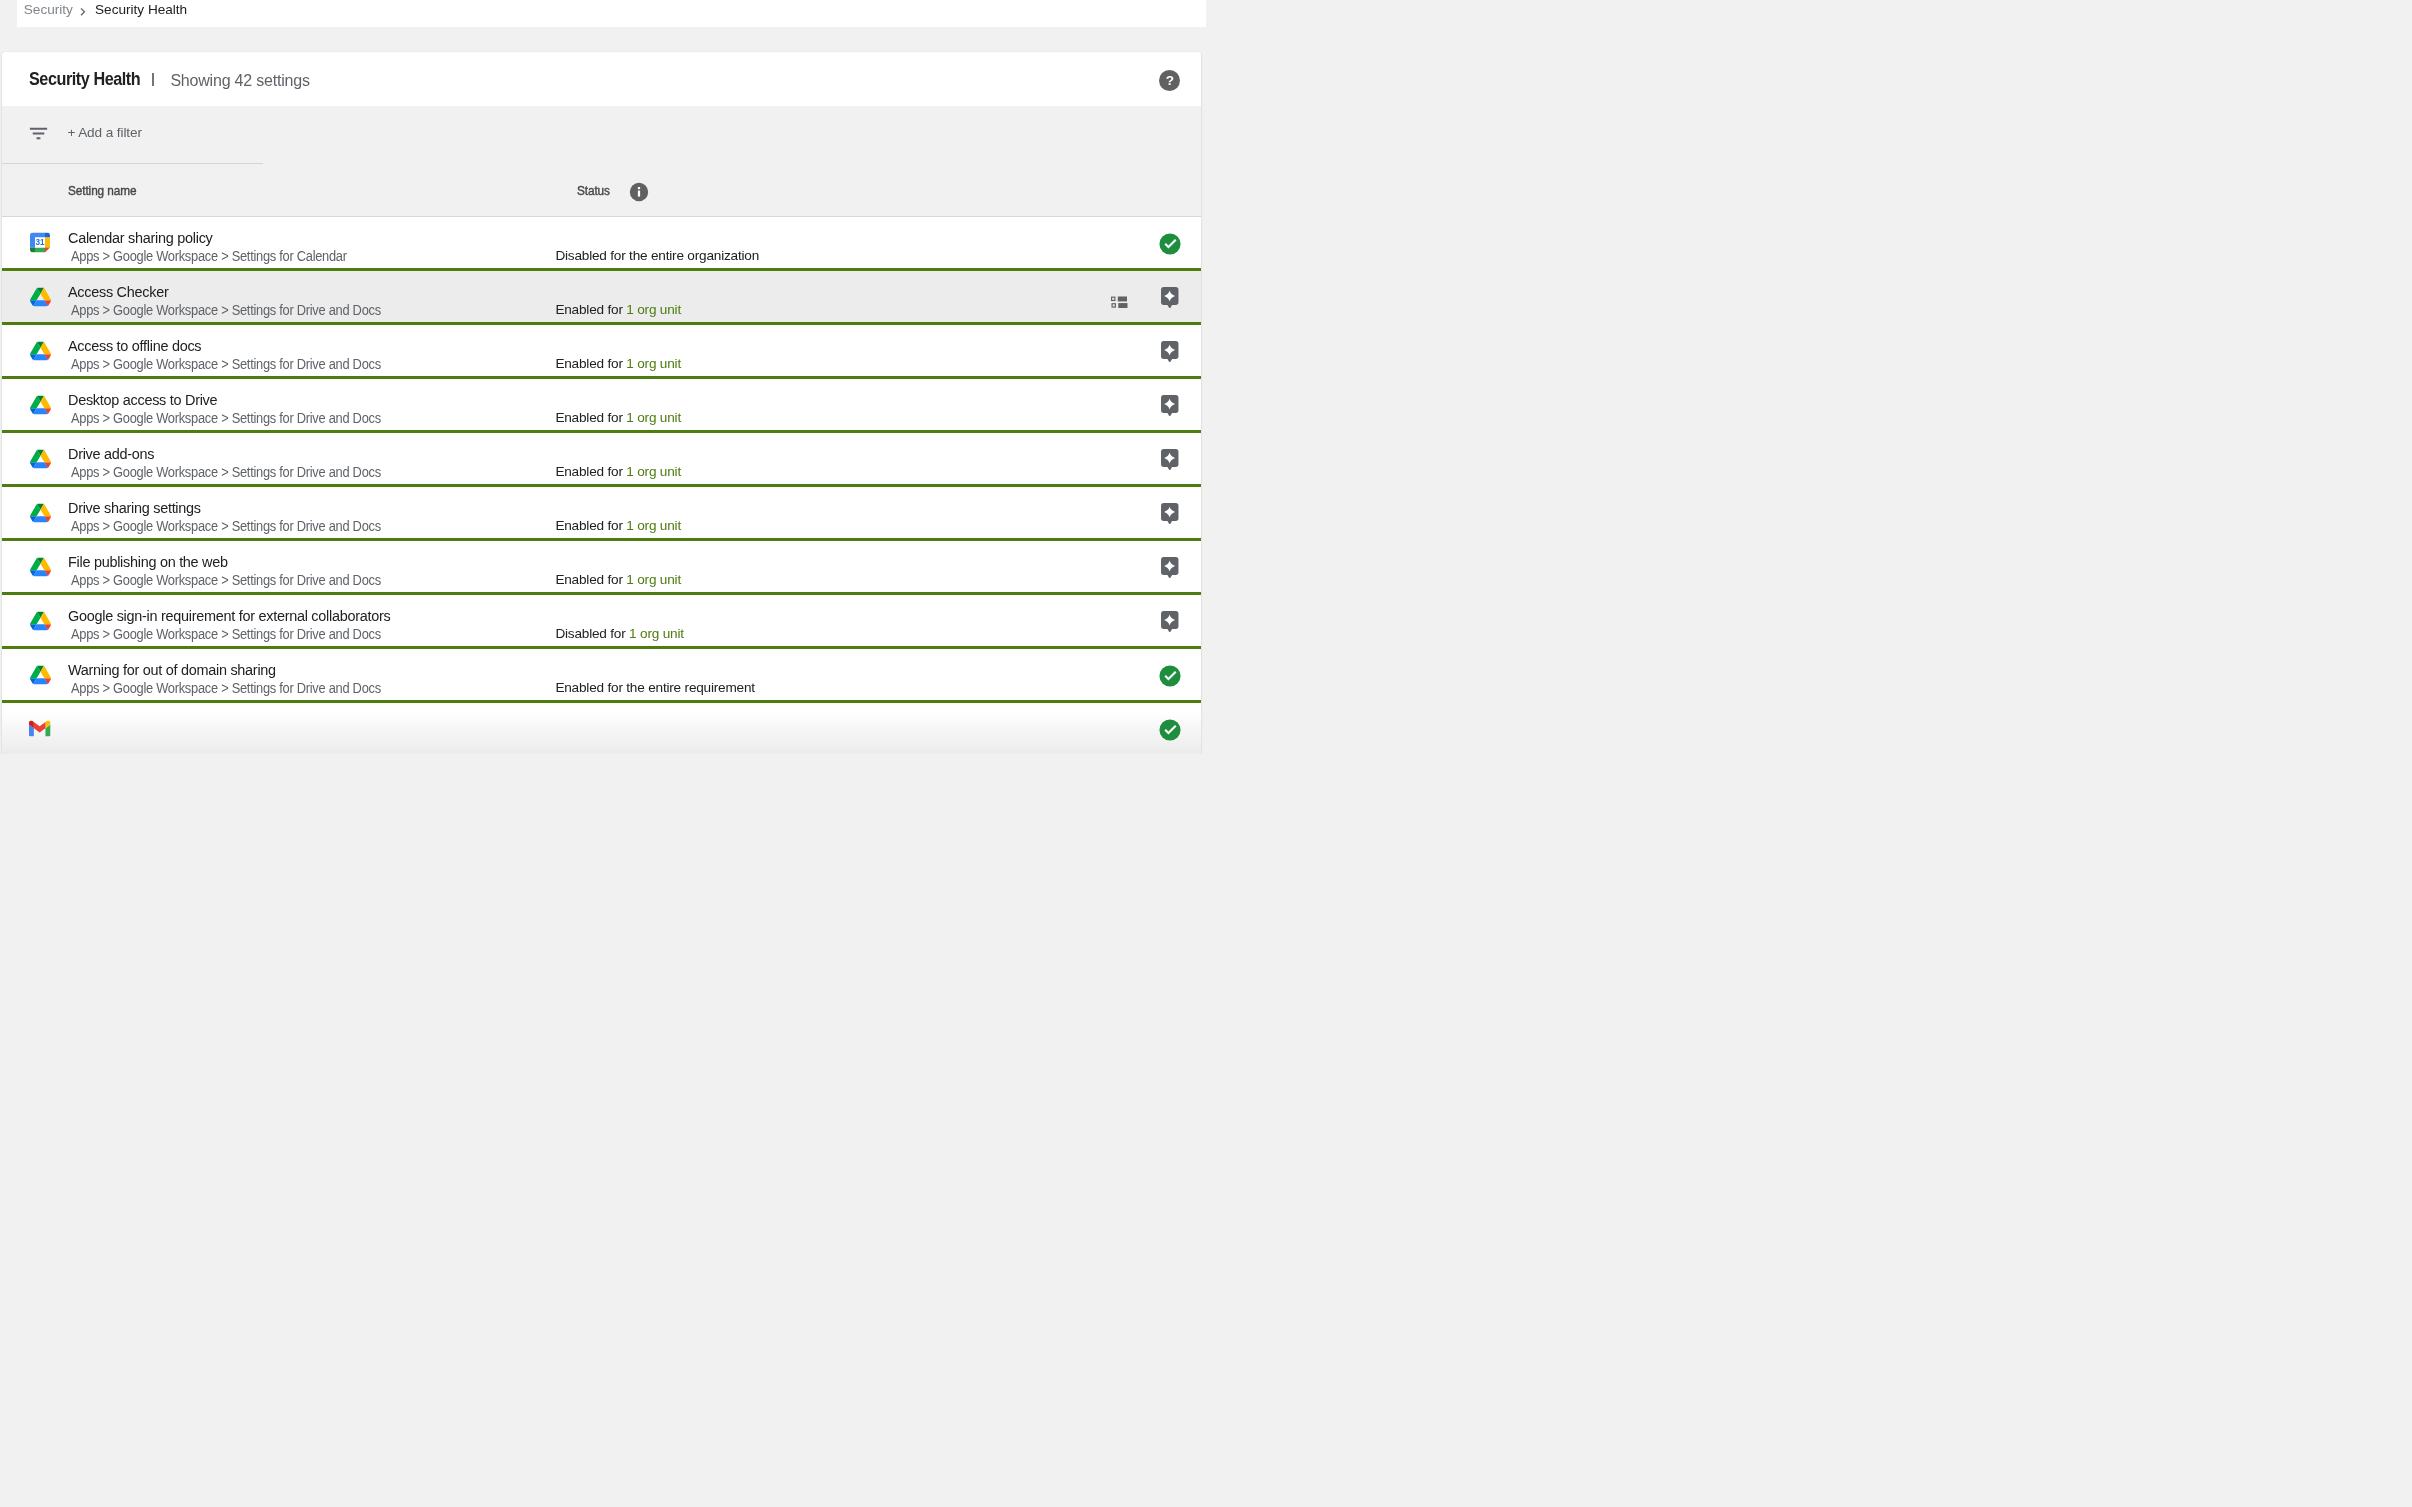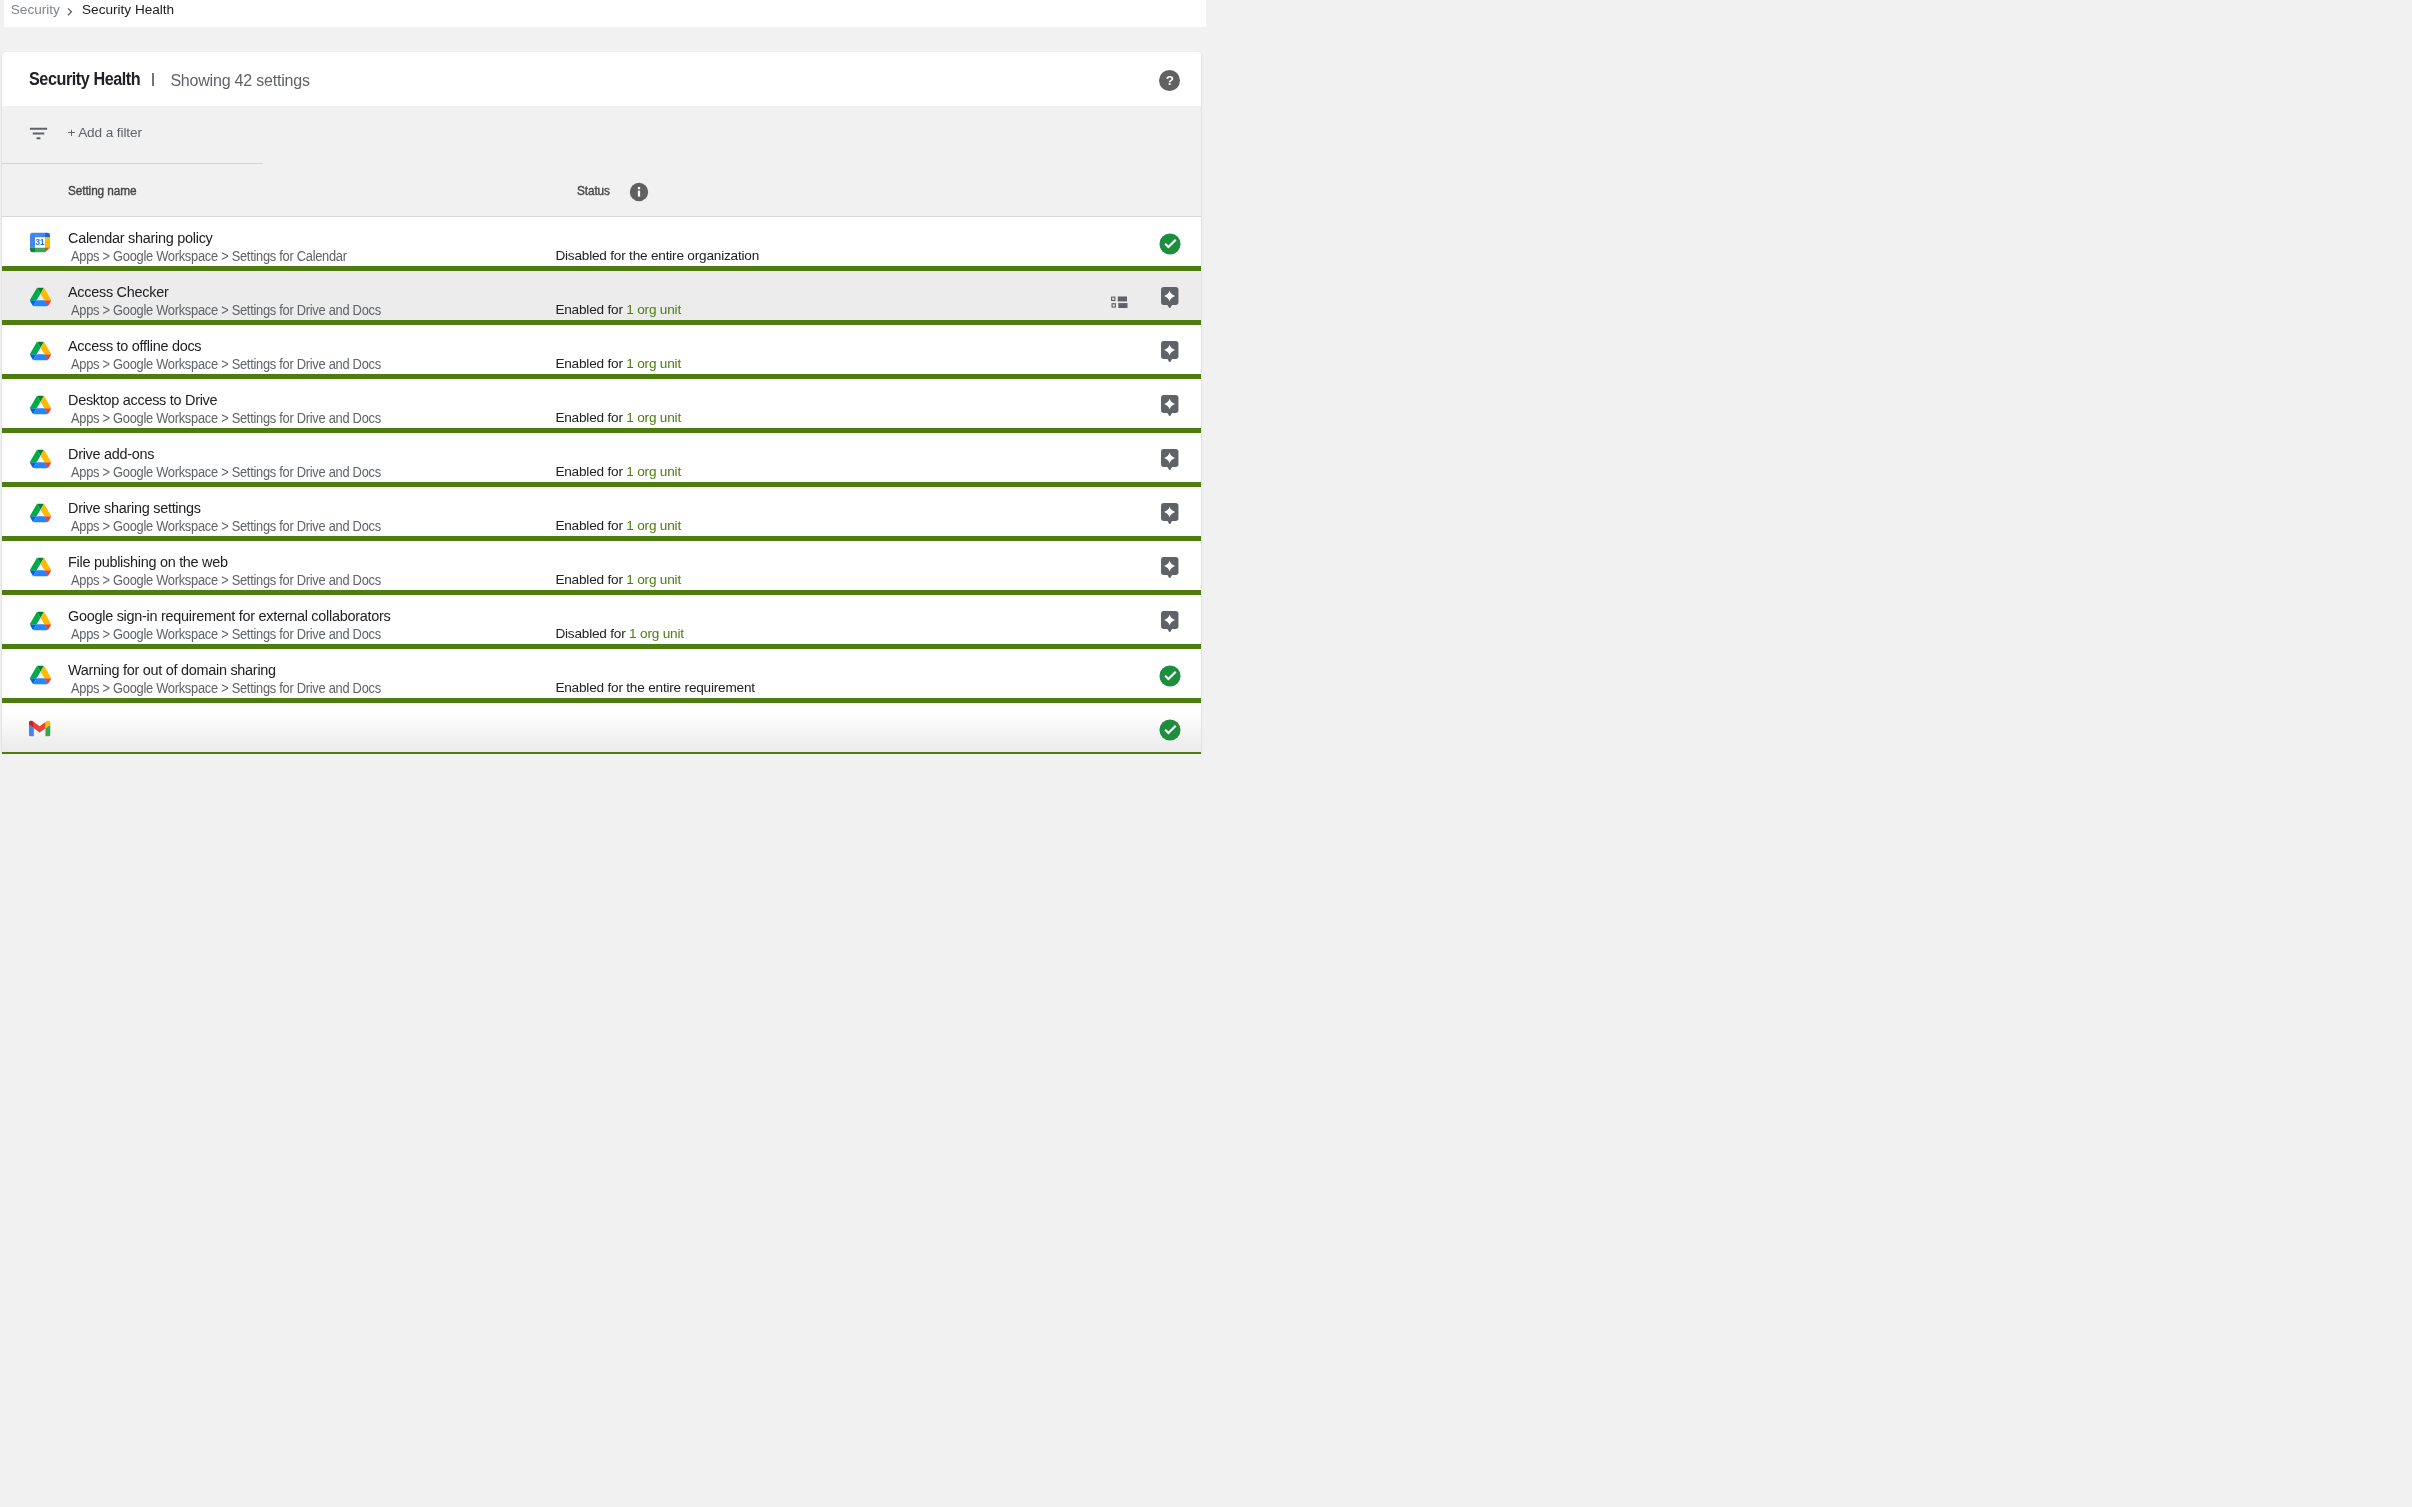--- a/index.html
+++ b/index.html
@@ -1,37 +1,37 @@
 <!DOCTYPE html>
 <html><head>
 <meta charset="utf-8">
 <style>
   * { margin:0; padding:0; box-sizing:border-box; }
   html,body { width:1206px; height:754px; overflow:hidden; }
   body { font-family:"Liberation Sans", sans-serif; background:#f1f1f1; position:relative; }
-  .crumbbar { position:absolute; top:0; left:4px; width:1206px; height:27px; background:#fff; }
+  .crumbbar { position:absolute; top:0; left:17px; width:1206px; height:27px; background:#fff; }
   .crumb { position:absolute; top:0.4px; left:6.8px; font-size:13.6px; line-height:19.4px; color:#80868b; }
   .crumbcur { position:absolute; top:0.4px; left:78px; font-size:13.6px; line-height:19.4px; color:#202124; }
   .crumbchev { position:absolute; left:58px; top:3.5px; }
   .card { position:absolute; left:2.4px; top:52px; width:1199px; height:873px; background:#fff;
           border-radius:2.9px 2.9px 0 0; box-shadow:0 1px 1.9px rgba(0,0,0,0.18), 0 0 1px rgba(0,0,0,0.12); }
   .cardtitle { position:absolute; left:27px; top:15.7px; font-size:18px; line-height:23px; font-weight:bold; color:#202124; letter-spacing:-0.5px; transform:scaleX(0.9); transform-origin:0 0; }
   .pipe { position:absolute; left:150px; top:20.6px; width:1.5px; height:13px; background:#757575; }
   .cardsub { position:absolute; left:168px; top:18px; font-size:16px; line-height:21.3px; color:#5f6368; letter-spacing:-0.2px;text-align:right;}
   .helpq { position:absolute; left:1157px; top:17.5px; width:21px; height:21px; border-radius:50%; background:#616161;
            color:#fff; font-size:13.6px; font-weight:bold; text-align:center; line-height:21px; }
   .band { position:absolute; left:0; top:54px; width:1199px; height:111px; background:#f1f1f1; border-bottom:1px solid #d7d7d7; }
   .fdivider { position:absolute; left:0; top:111px; width:261px; border-top:1px solid #d4d4d4; }
   .ficon { position:absolute; left:25px; top:70px; }
   .faddtext { position:absolute; left:65px; top:71px; font-size:13.6px; line-height:19.4px; color:#5f6368; letter-spacing:-0.1px;text-align:right;}
   .hname { position:absolute; left:66px; top:130px; font-size:13.4px; line-height:17.5px; font-weight:400; -webkit-text-stroke:0.4px #444746; color:#444746; letter-spacing:-0.1px; transform:scaleX(0.88); transform-origin:0 0;}
   .hstatus { position:absolute; left:575px; top:130px; font-size:13.4px; line-height:17.5px; font-weight:400; -webkit-text-stroke:0.4px #444746; color:#444746; letter-spacing:-0.1px; transform:scaleX(0.88); transform-origin:0 0;}
   .infoi { position:absolute; left:627px; top:130px; }
   .rows { position:absolute; left:0; top:165px; width:1199px; }
-  .row { position:relative; width:1199px; height:54px; border-bottom:5px solid #4d7c0f; background:#fff; }
+  .row { position:relative; width:1199px; height:54px; border-bottom:3px solid #4d7c0f; background:#fff; }
   .row.hov { background:#ececec; }
   .row.last { background:linear-gradient(#ffffff 0%, #ffffff 15%, #ebebeb 100%); }
   .appicon { position:absolute; left:27px; top:0; width:21.3px; height:54px; display:flex; align-items:center; justify-content:center; transform:translateY(-1.5px); }
   .rtext { position:absolute; left:66px; top:11.6px; }
   .rtitle { font-size:15.5px; line-height:18.4px; color:#202124; letter-spacing:-0.3px; transform:scaleX(0.932); transform-origin:0 0; white-space:nowrap;}
   .rsub { margin-top:1.1px; margin-left:2.4px; font-size:14px; line-height:17.5px; color:#5f6368; letter-spacing:-0.3px; transform:scaleX(0.919); transform-origin:0 0; white-space:nowrap;}
   .rstatus { position:absolute; left:553px; top:0; height:54px; display:flex; align-items:center; padding-bottom:1.5px; font-size:13.6px; color:#202124; letter-spacing:-0.2px;margin-top:12px;}
   .rstatus a { color:#4d7c0f; text-decoration:none; }
   .rstatus .long { display:inline-block; transform:scaleX(0.958); transform-origin:0 50%; white-space:nowrap; }
   .rcheck { position:absolute; left:1157px; top:16px; }

